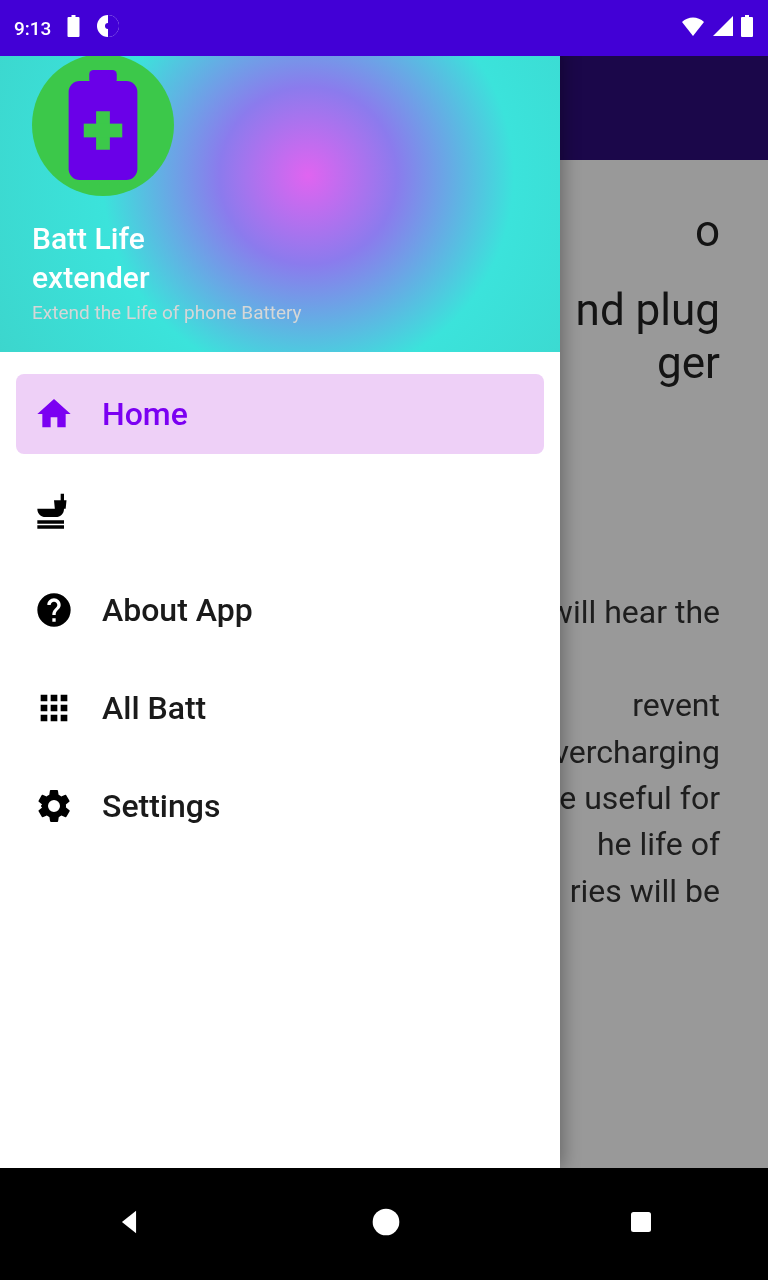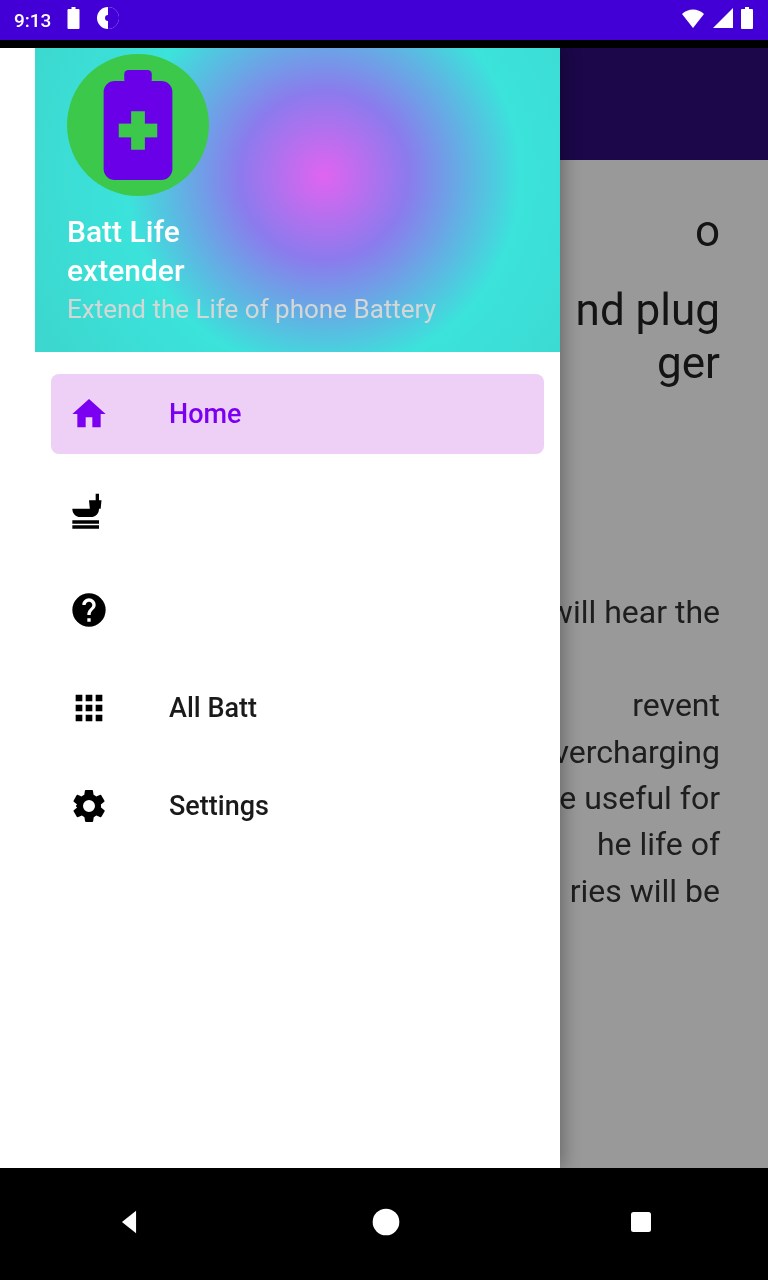--- a/index.html
+++ b/index.html
@@ -1,21 +1,21 @@
 <!DOCTYPE html>
 <html><head>
 <meta charset="utf-8">
 <style>
   * { box-sizing: border-box; margin: 0; padding: 0; }
   html, body { width: 768px; height: 1280px; overflow: hidden; font-family: Roboto, 'Segoe UI', Arial, sans-serif; }
   body { background: #000; position: relative; }
 
   
   .status-bar {
-    position: absolute; top: 0; left: 0; right: 0; height: 40px;
+    position: absolute; top: 0; left: 0; right: 0; height: 56px;
     background: #4200d6; color: #fff; display: flex; align-items: center;
     justify-content: space-between; padding: 0 14px; font-size: 19px; font-weight: 500;
     z-index: 5;
   }
   .status-left { display: flex; align-items: center; gap: 16px; }
   .status-right { display: flex; align-items: center; gap: 6px; }
 
   
   .app-bar {
     position: absolute; top: 48px; left: 0; right: 0; height: 112px;
@@ -35,43 +35,43 @@
   
   .scrim {
     position: absolute; top: 48px; left: 0; right: 0; bottom: 112px;
     background: rgba(0,0,0,0.40); z-index: 2;
   }
 
   
   .drawer {
     position: absolute; top: 48px; left: 0; width: 560px; bottom: 112px;
     background: #fff; z-index: 3; box-shadow: 4px 0 16px rgba(0,0,0,0.3);
-    display: flex; flex-direction: column; padding-left: 35px;
+    display: flex; flex-direction: column;
   }
   .drawer-header {
     height: 304px;
     background: radial-gradient(circle at 55% 42%, #e064f0 0%, #8b7bed 25%, #3be3db 58%, #3cd6cd 100%);
     padding: 0 32px 28px 32px;
     display: flex; flex-direction: column; justify-content: flex-end;
     color: #fff;
     position: relative;
   }
   .drawer-logo {
     width: 142px; height: 142px; border-radius: 50%; background: #3cc84a;
     position: absolute; top: 6px; left: 32px;
     display: flex; align-items: center; justify-content: center;
   }
   .drawer-title { font-size: 30px; line-height: 1.3; font-weight: 500; margin-bottom: 4px; white-space: pre-line; }
-  .drawer-sub { font-size: 26px; color: #d5d7d7; }
+  .drawer-sub { font-size: 19px; color: #d5d7d7; }
 
   .drawer-nav { padding: 22px 16px 0 16px; display: flex; flex-direction: column; gap: 18px; }
   .nav-item {
     display: flex; align-items: center; height: 80px;
-    border-radius: 8px; padding: 0 18px; gap: 60px;
-    font-size: 27px; font-weight: 500; color: #1a1a1a; cursor: pointer;
+    border-radius: 8px; padding: 0 18px; gap: 28px;
+    font-size: 32px; font-weight: 500; color: #1a1a1a; cursor: pointer;
   }
   .nav-item.active { background: #eed0f7; color: #7b00f2; }
   .nav-item.active .nav-icon svg { fill: #7b00f2; }
   .nav-icon { width: 40px; height: 40px; display: flex; align-items: center; justify-content: center; }
   .nav-icon svg { width: 40px; height: 40px; fill: #000; }
 
   
   .sys-nav {
     position: absolute; left: 0; right: 0; bottom: 0; height: 112px;
     background: #000; display: flex; align-items: center; justify-content: space-around;
@@ -169,20 +169,21 @@
           </svg>
       </span>
     </div>
 
     <div class="nav-item">
       <span class="nav-icon">
         <svg viewBox="0 0 24 24">
             <path d="M12 2a10 10 0 1 0 0 20 10 10 0 0 0 0-20zm1 17h-2v-2h2v2zm2.07-7.75l-.9.92C13.45 12.9 13 13.5 13 15h-2v-.5c0-1.1.45-2.1 1.17-2.83l1.24-1.26c.37-.36.59-.86.59-1.41 0-1.1-.9-2-2-2s-2 .9-2 2H8c0-2.21 1.79-4 4-4s4 1.79 4 4c0 .88-.36 1.68-.93 2.25z"></path>
           </svg>
       </span>
+      <span>About App</span>
     </div>
 
 
     <div class="nav-item">
       <span class="nav-icon">
         <svg viewBox="0 0 24 24">
             <path d="M4 4h4v4H4V4zm6 0h4v4h-4V4zm6 0h4v4h-4V4zM4 10h4v4H4v-4zm6 0h4v4h-4v-4zm6 0h4v4h-4v-4zM4 16h4v4H4v-4zm6 0h4v4h-4v-4zm6 0h4v4h-4v-4z"></path>
           </svg>
       </span>
       <span>All Batt</span>

